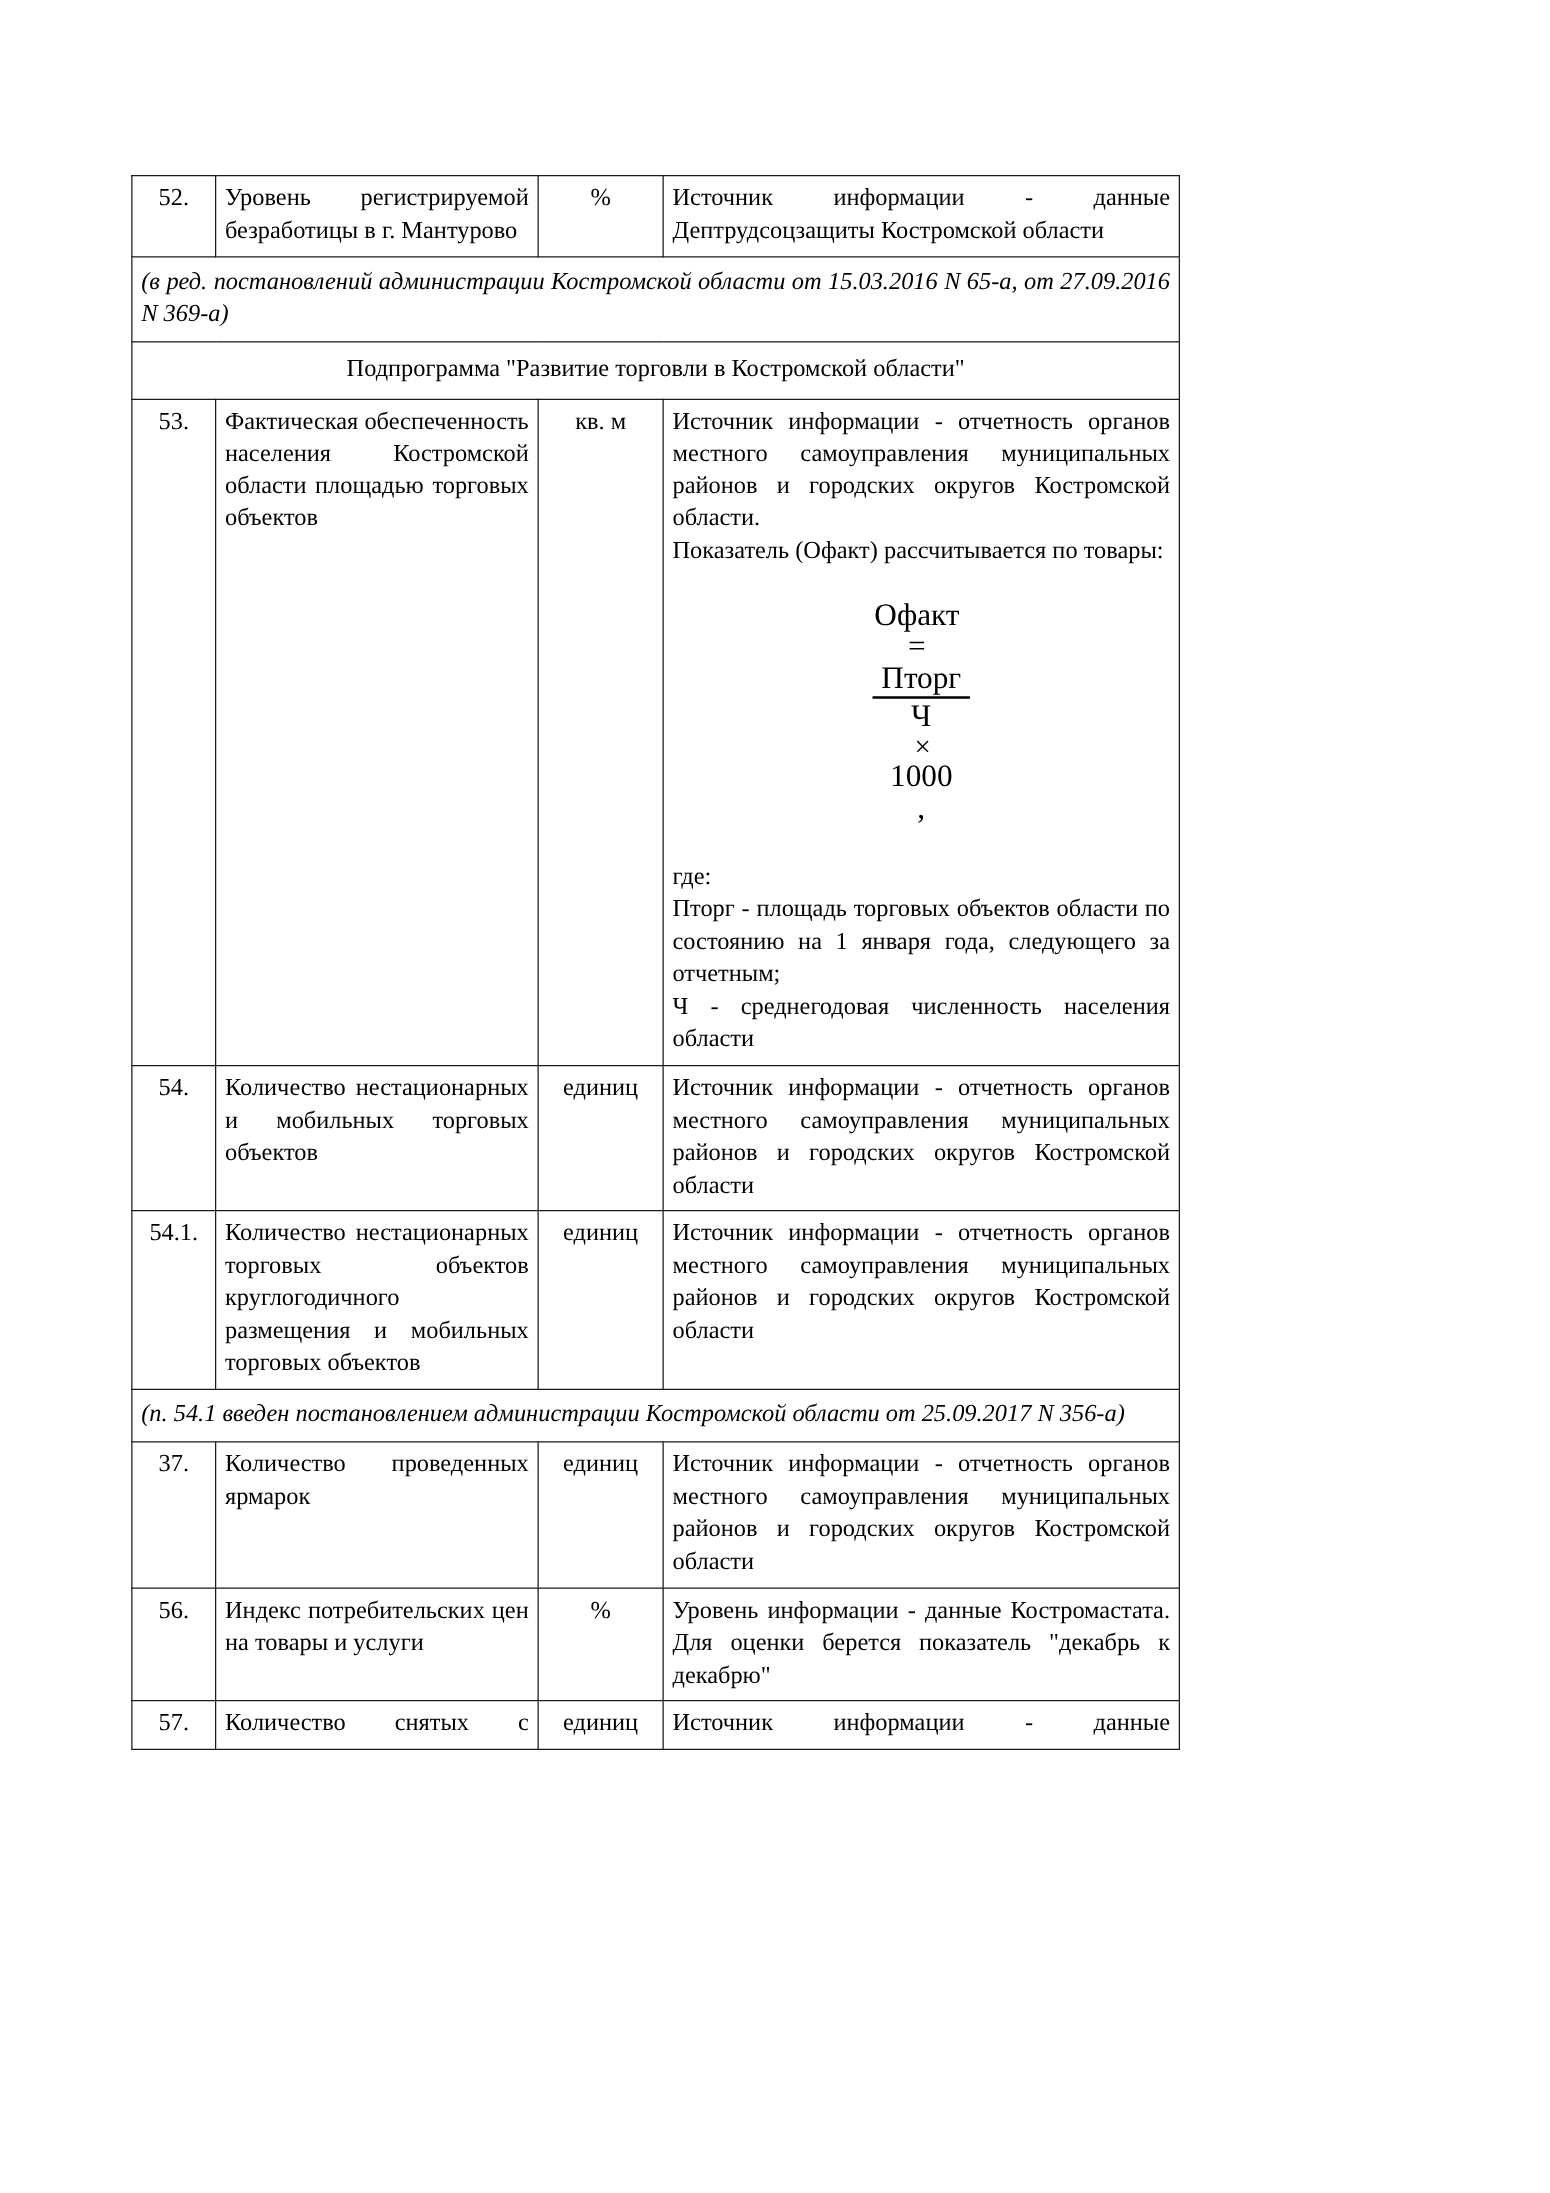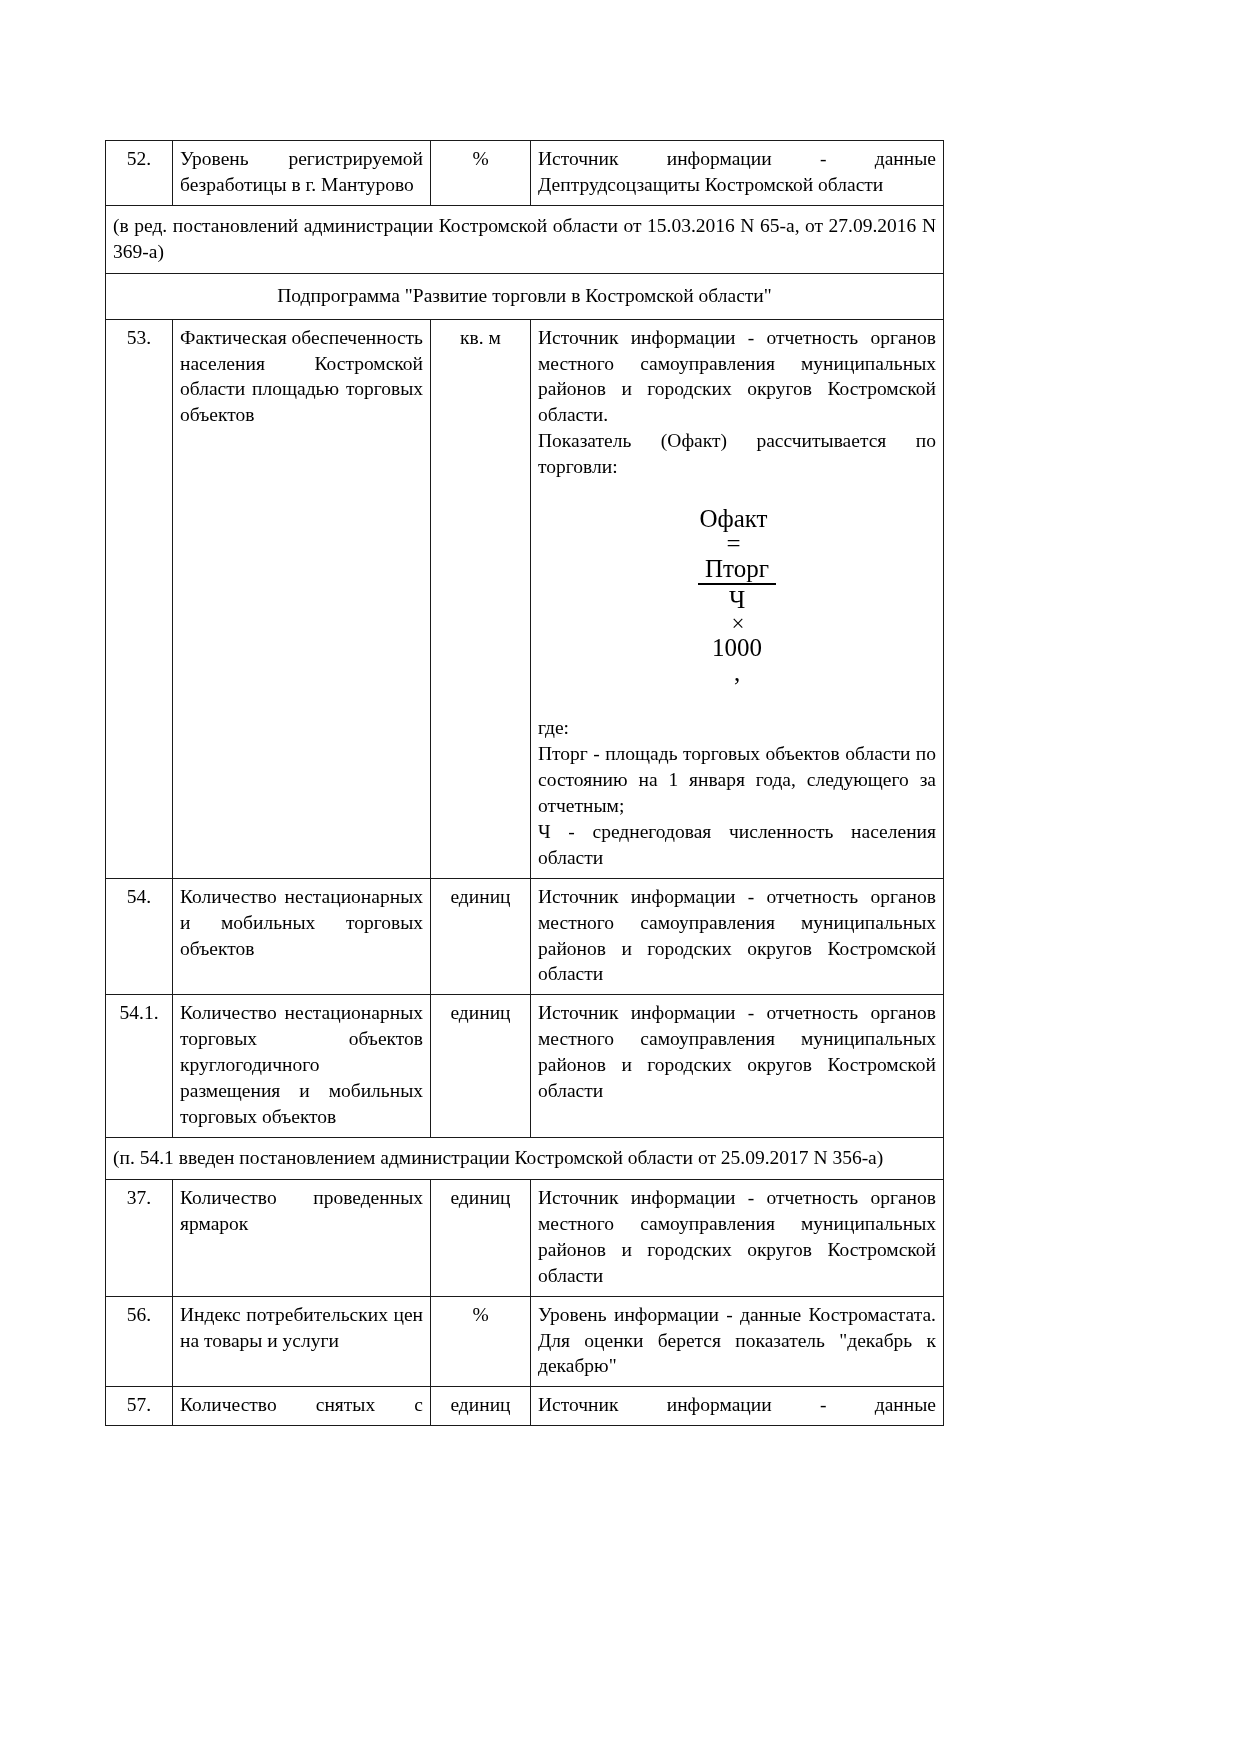--- a/index.html
+++ b/index.html
@@ -74,20 +74,21 @@
     text-align-last: justify;
   }
   .jfull-left {
     text-align: justify;
     text-align-last: left;
   }
   td.note {
     text-align: justify;
     text-justify: inter-word;
     padding: 7px 7px 8px 7px;
+    font-style: italic;
   }
   td.note .ntext {
     display: block;
     text-align: justify;
     text-align-last: left;
   }
   td.subheader {
     text-align: center;
     padding: 9px 7px 10px 7px;
   }
@@ -172,21 +173,21 @@
       </tr>
 
       <tr>
         <td class="num">53.</td>
         <td class="name">
           <p class="j jfull-left">Фактическая обеспеченность населения Костромской области площадью торговых объектов</p>
         </td>
         <td class="unit">кв. м</td>
         <td class="src">
           <p class="j jfull-left">Источник информации - отчетность органов местного самоуправления муниципальных районов и городских округов Костромской области.</p>
-          <p class="j jfull-left">Показатель (Офакт) рассчитывается по торговли:</p>
+          <p class="j jfull-left">Показатель (Офакт) рассчитывается по товары:</p>
 
           <span class="formula-wrap">
             <span class="formula">
               <span class="lhs">Офакт</span>
               <span class="eq">=</span>
               <span class="frac">
                 <span class="top">Пторг</span>
                 <span class="bar"></span>
                 <span class="bot">Ч</span>
               </span>

